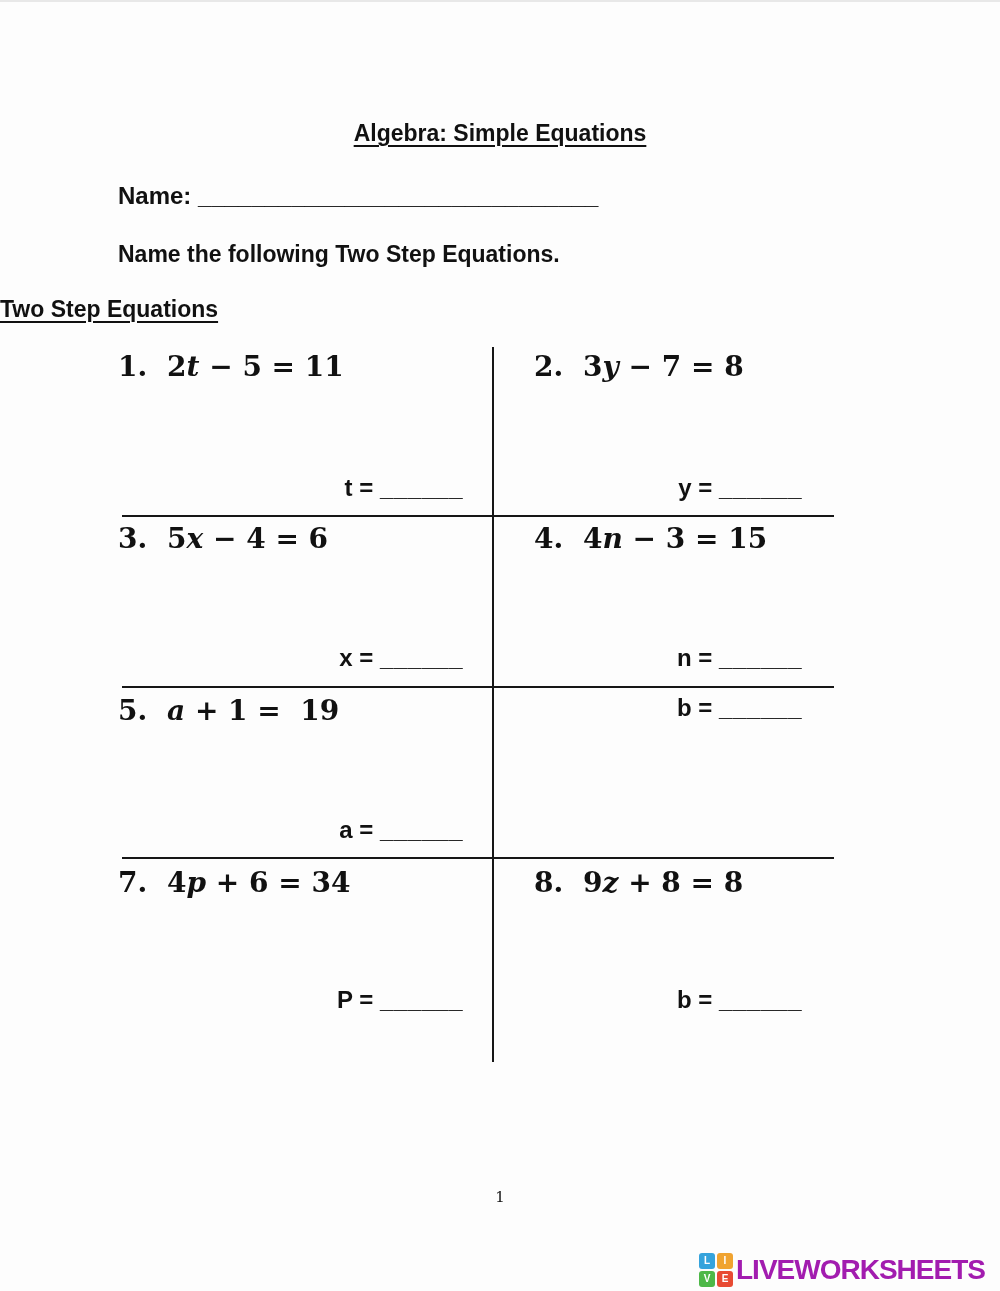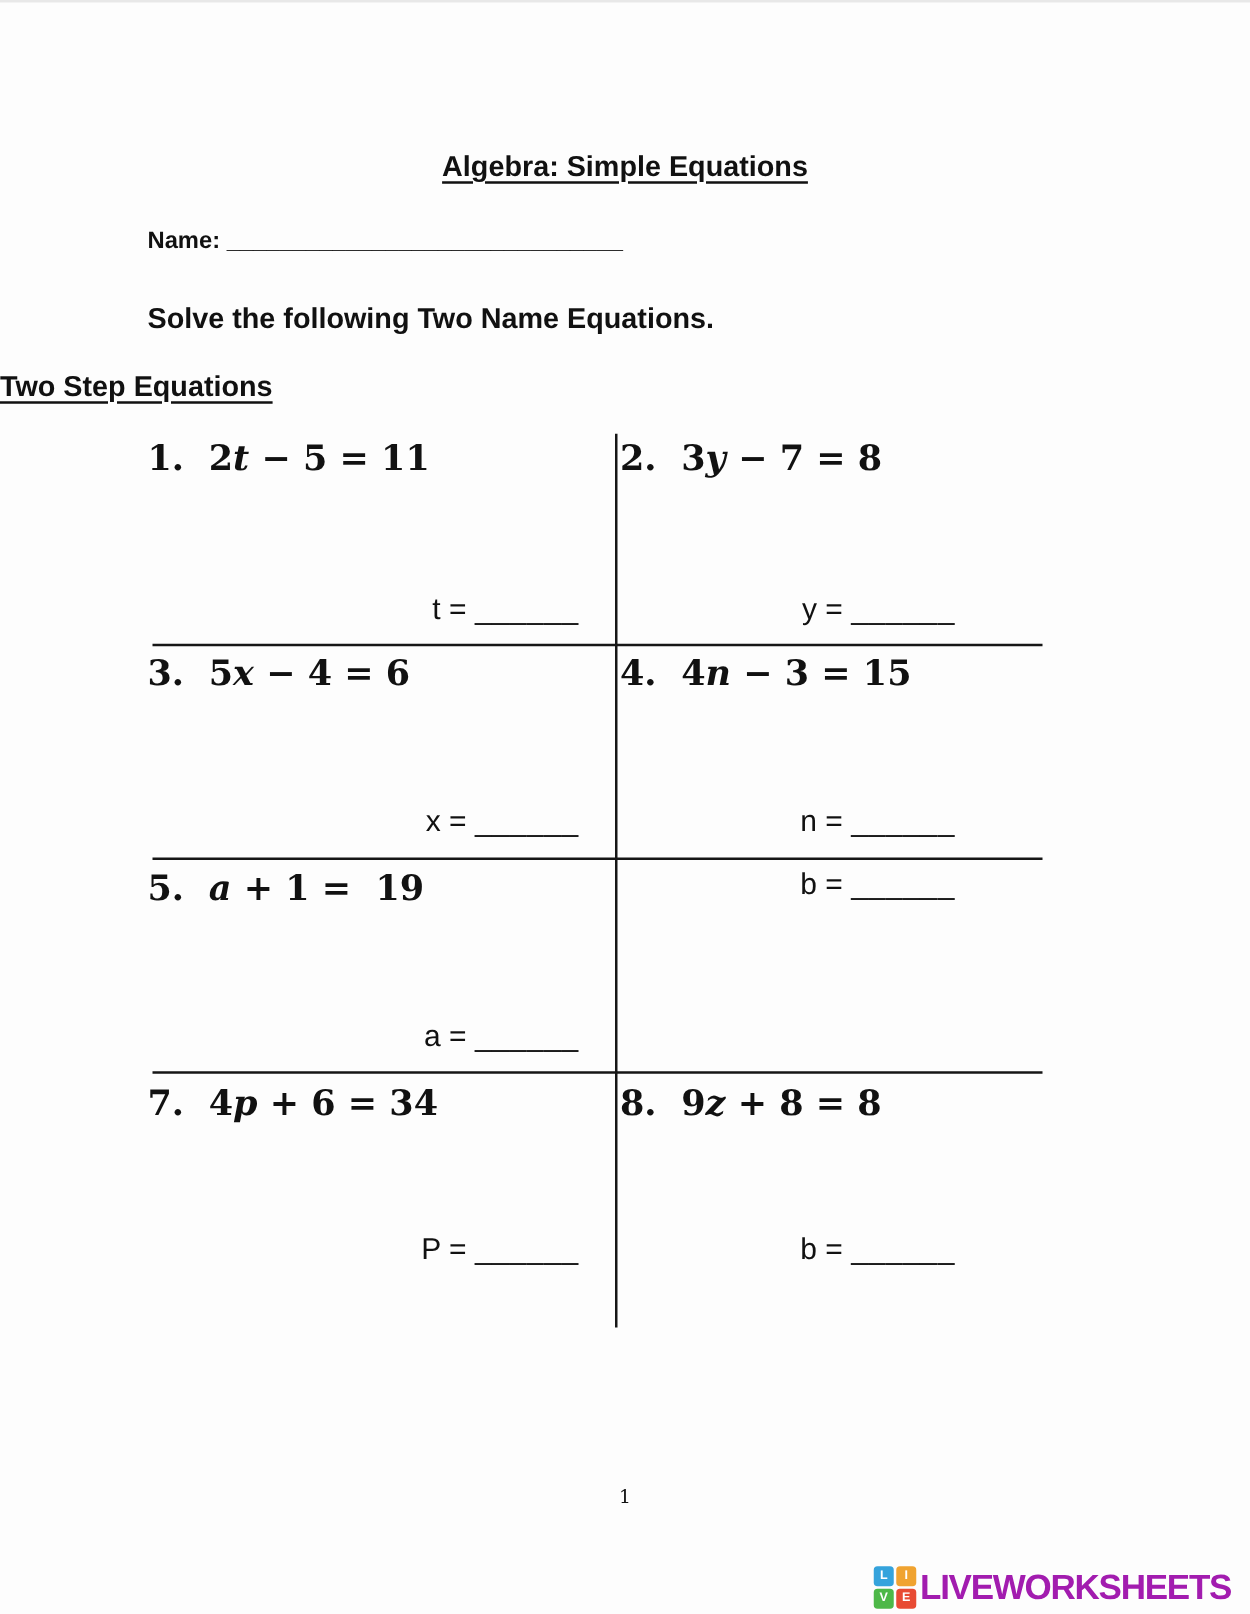--- a/index.html
+++ b/index.html
@@ -21,21 +21,21 @@
     font-size: 23px;
     font-weight: 700;
     text-decoration: underline;
     text-underline-offset: 4px;
     text-decoration-thickness: 2px;
     margin: 0;
   }
   .name-row {
     position: absolute;
     top: 180px; left: 118px;
-    font-size: 19px;
+    font-size: 24px;
     font-weight: 700;
     white-space: nowrap;
   }
   .name-blank { letter-spacing: 0; font-weight: 700; }
   .instructions {
     position: absolute;
     top: 239px; left: 118px;
     font-size: 23px;
     font-weight: 700;
   }
@@ -67,38 +67,38 @@
   .hline-2 { top: 684px; }
   .hline-3 { top: 855px; }
   
   .cell {
     position: absolute;
     display: flex;
     flex-direction: column;
     justify-content: space-between;
   }
   .cell.col-left  { left: 118px; width: 375px; justify-content: space-between; }
-  .cell.col-right { left: 496px; width: 330px; }
+  .cell.col-right { left: 534px; width: 330px; }
   .row-1 { top: 348px; height: 152px; }
   .row-2 { top: 520px; height: 150px; }
   .row-3 { top: 692px; height: 150px; }
   .row-4 { top: 864px; height: 148px; }
   .equation {
     font-family: "DejaVu Serif", serif;
     font-weight: 700;
     font-size: 28px;
     white-space: pre-wrap;
     line-height: 1.2;
   }
   .pnum { display: inline-block; width: 49px; }
   .variable { font-style: italic; }
   .answer {
     align-self: flex-end;
     font-size: 24px;
-    font-weight: 400;
+    font-weight: 700;
     white-space: pre-wrap;
   }
   .col-left  .answer { margin-right: 30px; }
   .col-right .answer { margin-right: 62px; }
   .answer-blank { letter-spacing: 0.5px; }
   
   .page-number {
     position: absolute;
     top: 1186px; left: 0; right: 0;
     text-align: center;
@@ -134,21 +134,21 @@
 </style>
 </head>
 <body>
 
 <div class="page">
 
   <h1 class="title">Algebra: Simple Equations</h1>
 
   <div class="name-row"><span>Name:</span> <span class="name-blank">______________________________</span></div>
 
-  <div class="instructions">Solve the following Two Name Equations.</div>
+  <div class="instructions">Name the following Two Step Equations.</div>
 
   <h2 class="section-title">Two Step Equations</h2>
 
   <div class="vline"></div>
   <div class="hline hline-1"></div>
   <div class="hline hline-2"></div>
   <div class="hline hline-3"></div>
 
   <div class="cell col-left row-1">
     <div class="equation"><span class="pnum">1.</span><span>2</span><span class="variable">t</span><span> − 5 = 11</span></div>

